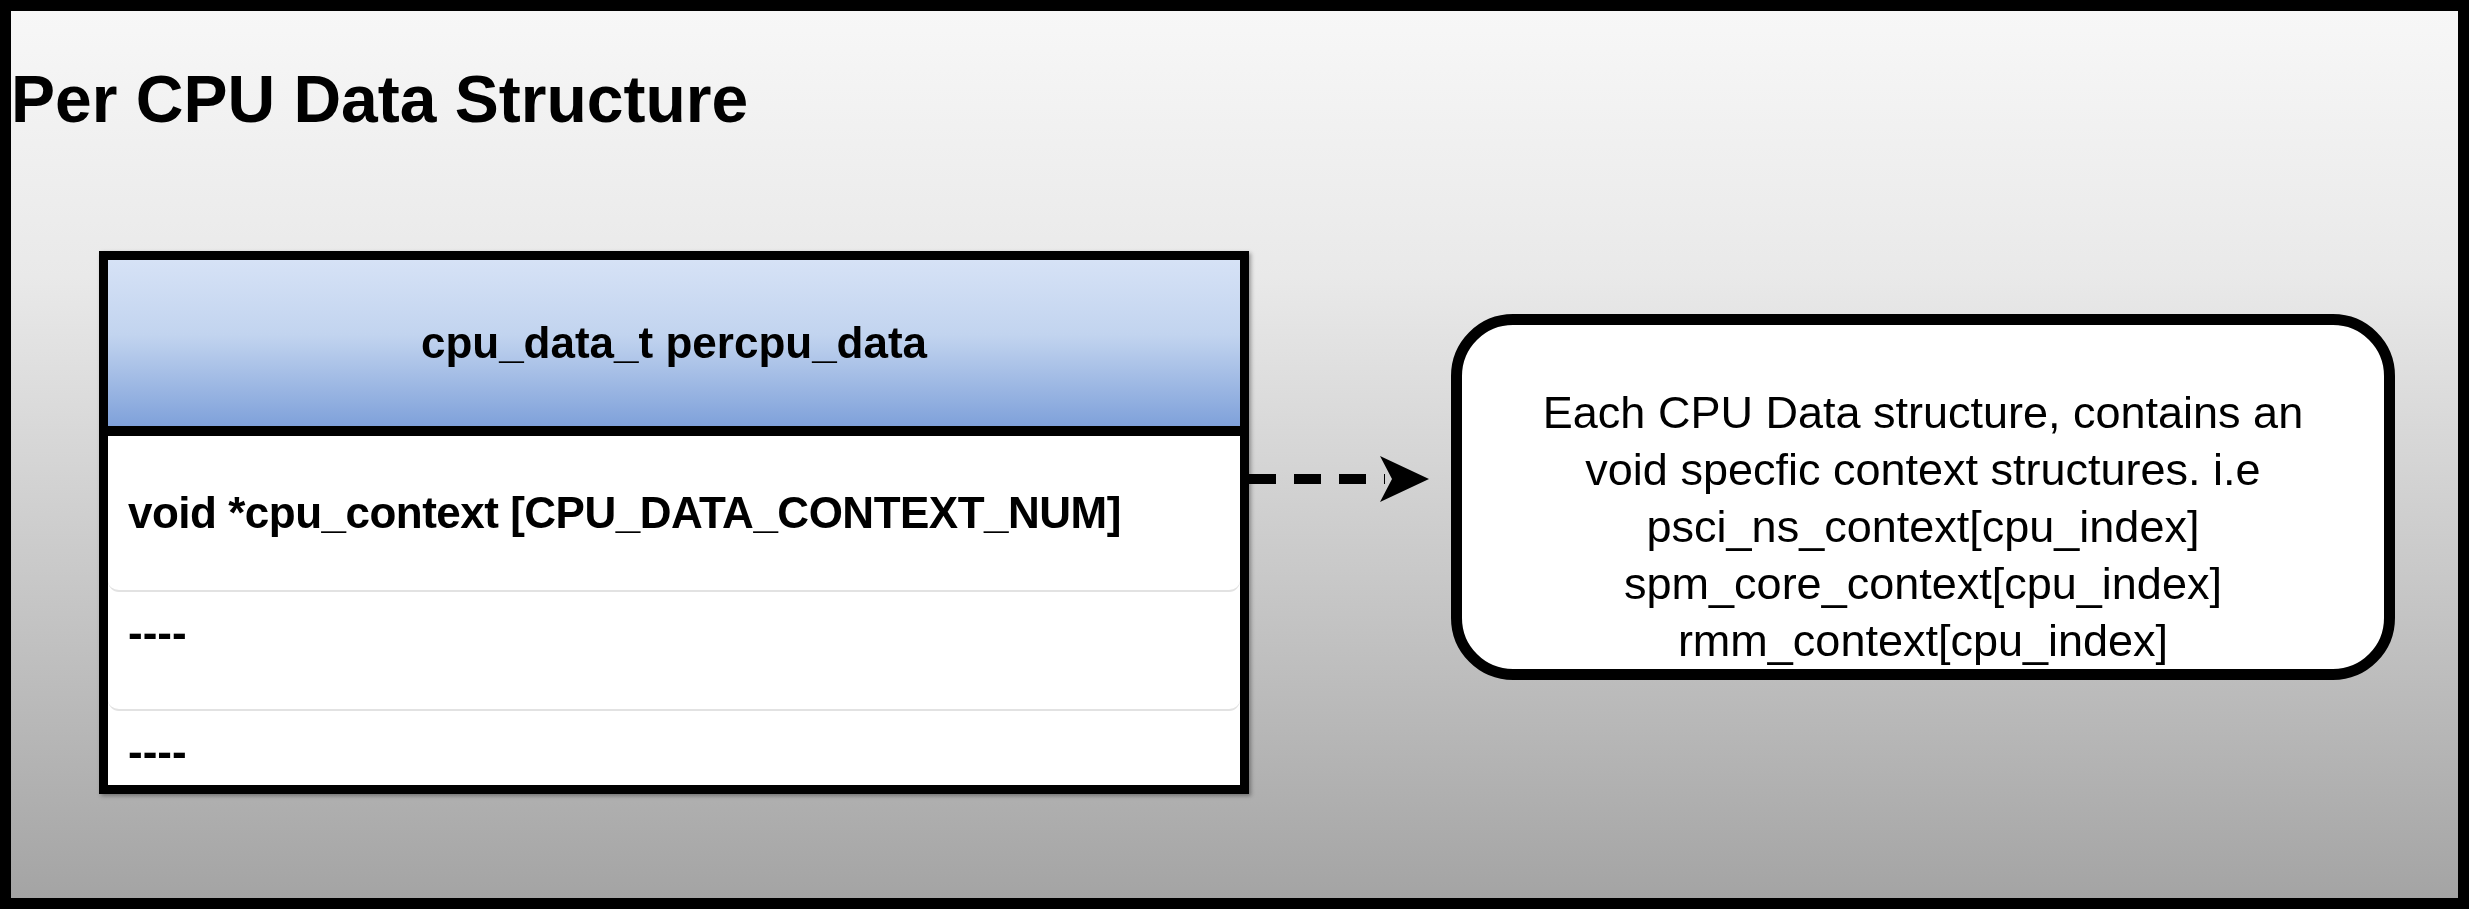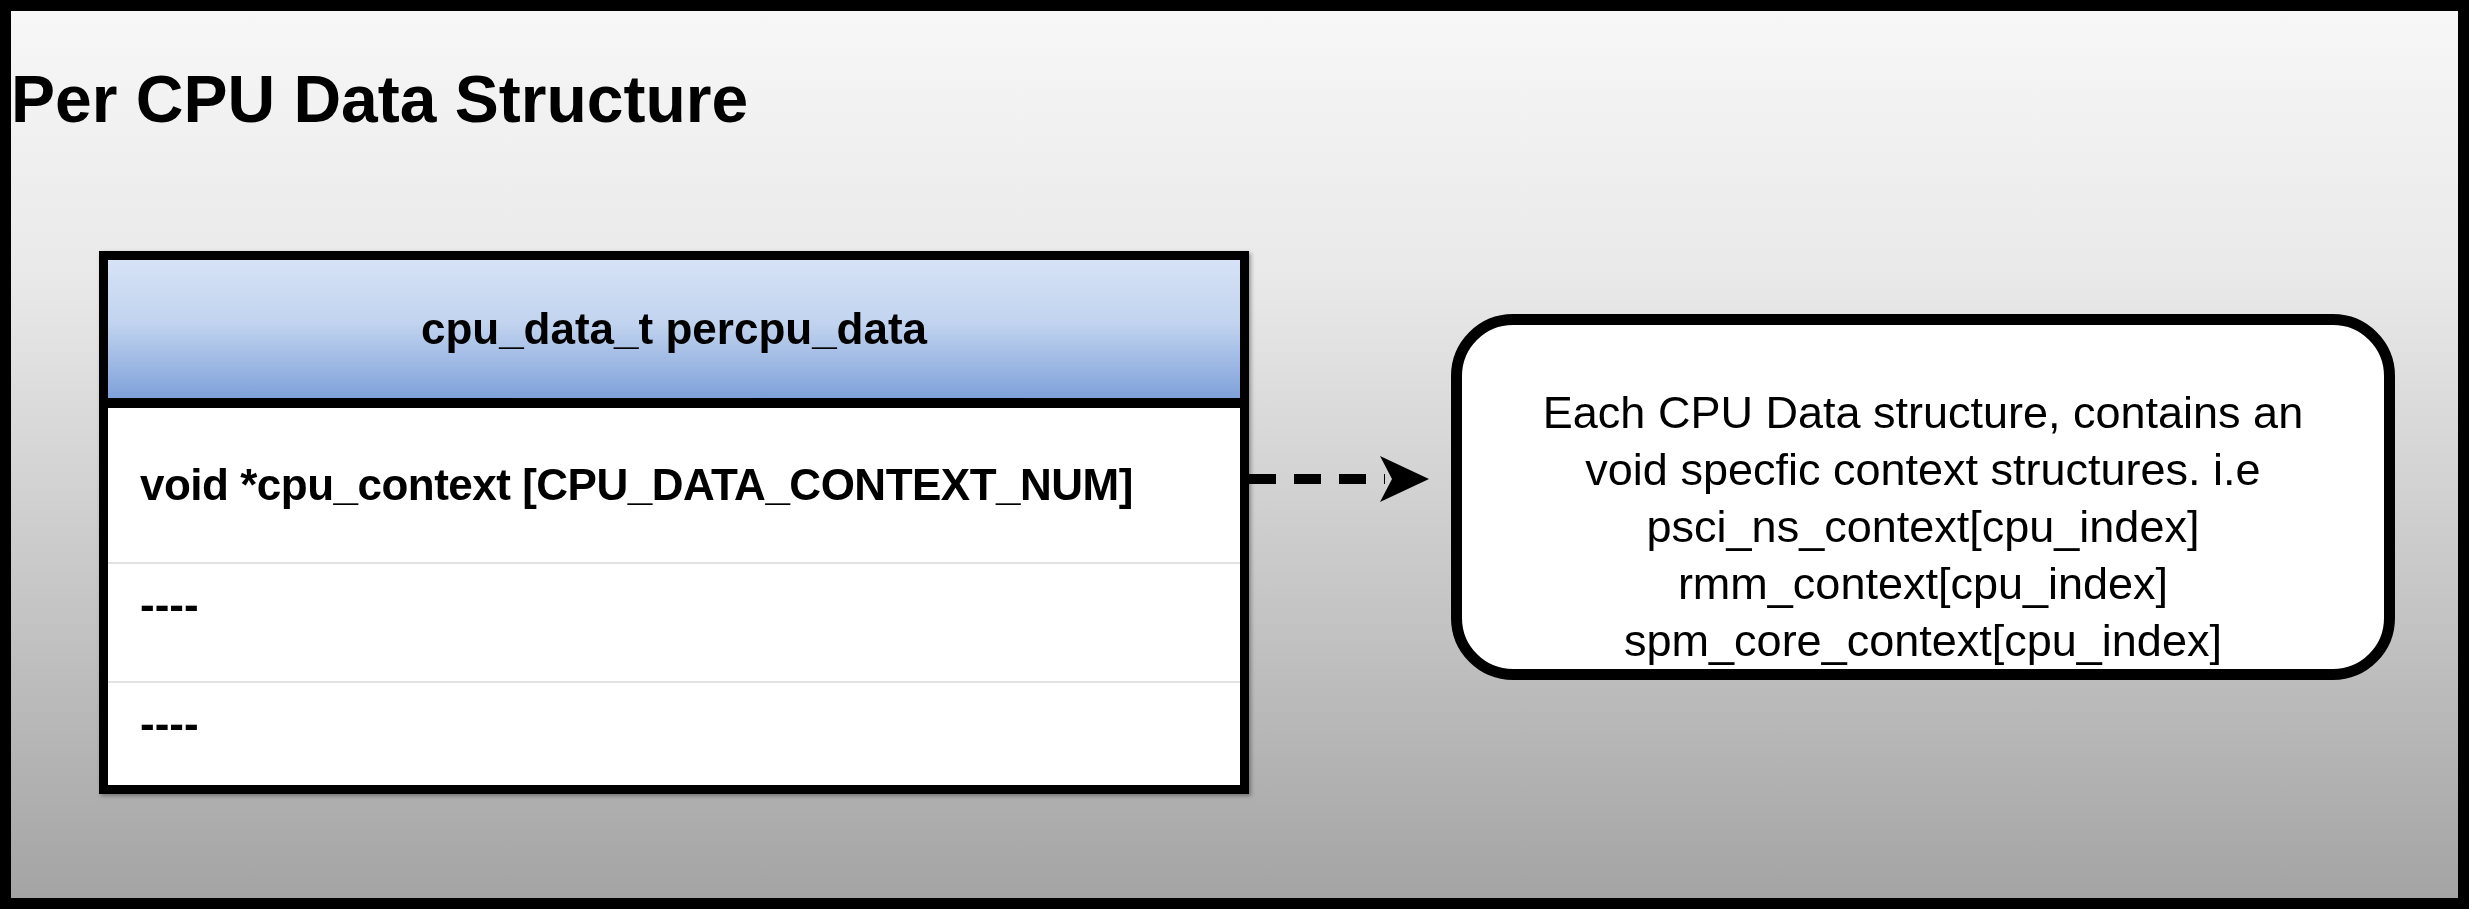--- a/index.html
+++ b/index.html
@@ -39,38 +39,39 @@
     top: 240px;
     width: 1150px;
     height: 543px;
     box-sizing: border-box;
     border: 9px solid #000000;
     background: #ffffff;
     box-shadow: 2px 2px 4px rgba(0,0,0,0.35);
   }
   .cpu-table-header {
     box-sizing: border-box;
-    height: 148px;
+    height: 176px;
     border-bottom: 10px solid #000000;
     background: linear-gradient(180deg, #d6e2f6 0%, #c2d4ef 45%, #7fa1da 100%);
     display: flex;
     flex-direction: column;
     align-items: center;
     justify-content: center;
     font-size: 44px;
     font-weight: bold;
     line-height: 60px;
     color: #000000;
     text-align: center;
   }
   .cpu-row {
     box-sizing: border-box;
     font-weight: bold;
     color: #000000;
-    padding-left: 32px;
+    padding-left: 20px;
+    border-radius: 11px;
   }
   .cpu-row-main {
     height: 156px;
     border-bottom: 2px solid #e2e2e2;
     display: flex;
     align-items: center;
     font-size: 44px;
     letter-spacing: -0.5px;
     white-space: nowrap;
   }
@@ -137,17 +138,17 @@
 
   <svg class="connector" viewBox="0 0 190 56" xmlns="http://www.w3.org/2000/svg">
     <line x1="0" y1="28" x2="136" y2="28" stroke="#000000" stroke-width="10" stroke-dasharray="27 18"></line>
     <polygon points="131,5 180,28 131,51 143,28" fill="#000000"></polygon>
   </svg>
 
   <div class="note-box">
     <div class="note-line">Each CPU Data structure, contains an</div>
     <div class="note-line">void specfic context structures. i.e</div>
     <div class="note-line">psci_ns_context[cpu_index]</div>
+    <div class="note-line">spm_core_context[cpu_index]</div>
     <div class="note-line">rmm_context[cpu_index]</div>
-    <div class="note-line">spm_core_context[cpu_index]</div>
   </div>
 
 </div>
 
 </body></html>

